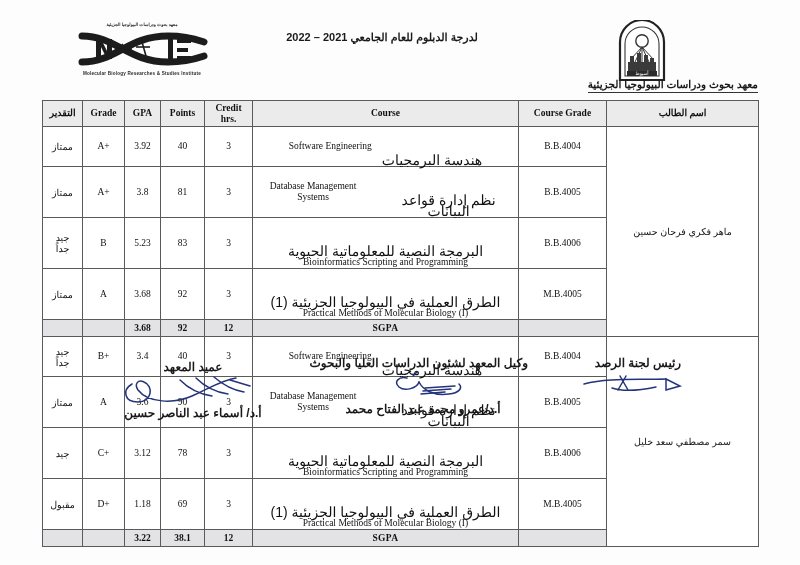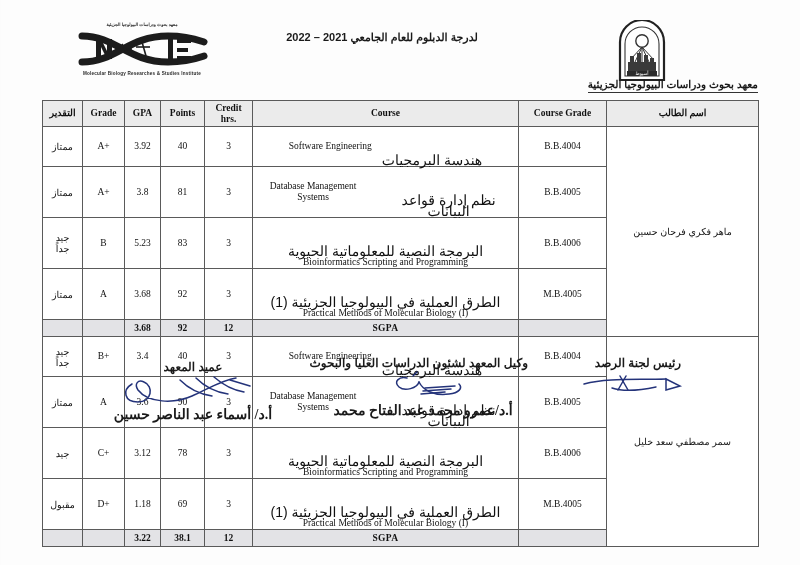--- a/index.html
+++ b/index.html
@@ -196,22 +196,22 @@
     text-align: center;
     direction: rtl;
   }
   .sig .role {
     font-size: 12px;
     font-family: "Liberation Sans", sans-serif;
     font-weight: bold;
     white-space: nowrap;
   }
   .sig .name {
-    font-size: 14px;
-    font-family: Liberation Serif, serif;
+    font-size: 12px;
+    font-family: Liberation Sans, sans-serif;
     font-weight: bold;
     white-space: nowrap;
   }
   .sig .ink { height: 32px; }
   .sig .ink svg { display: block; margin: 0 auto; }
 
   .sig-dean   { left: 108px;  top: 4px;  width: 170px; }
   .sig-vice   { left: 318px;  top: 0px;  width: 210px; }
   .sig-chair  { left: 548px;  top: 0px;  width: 180px; }
 

